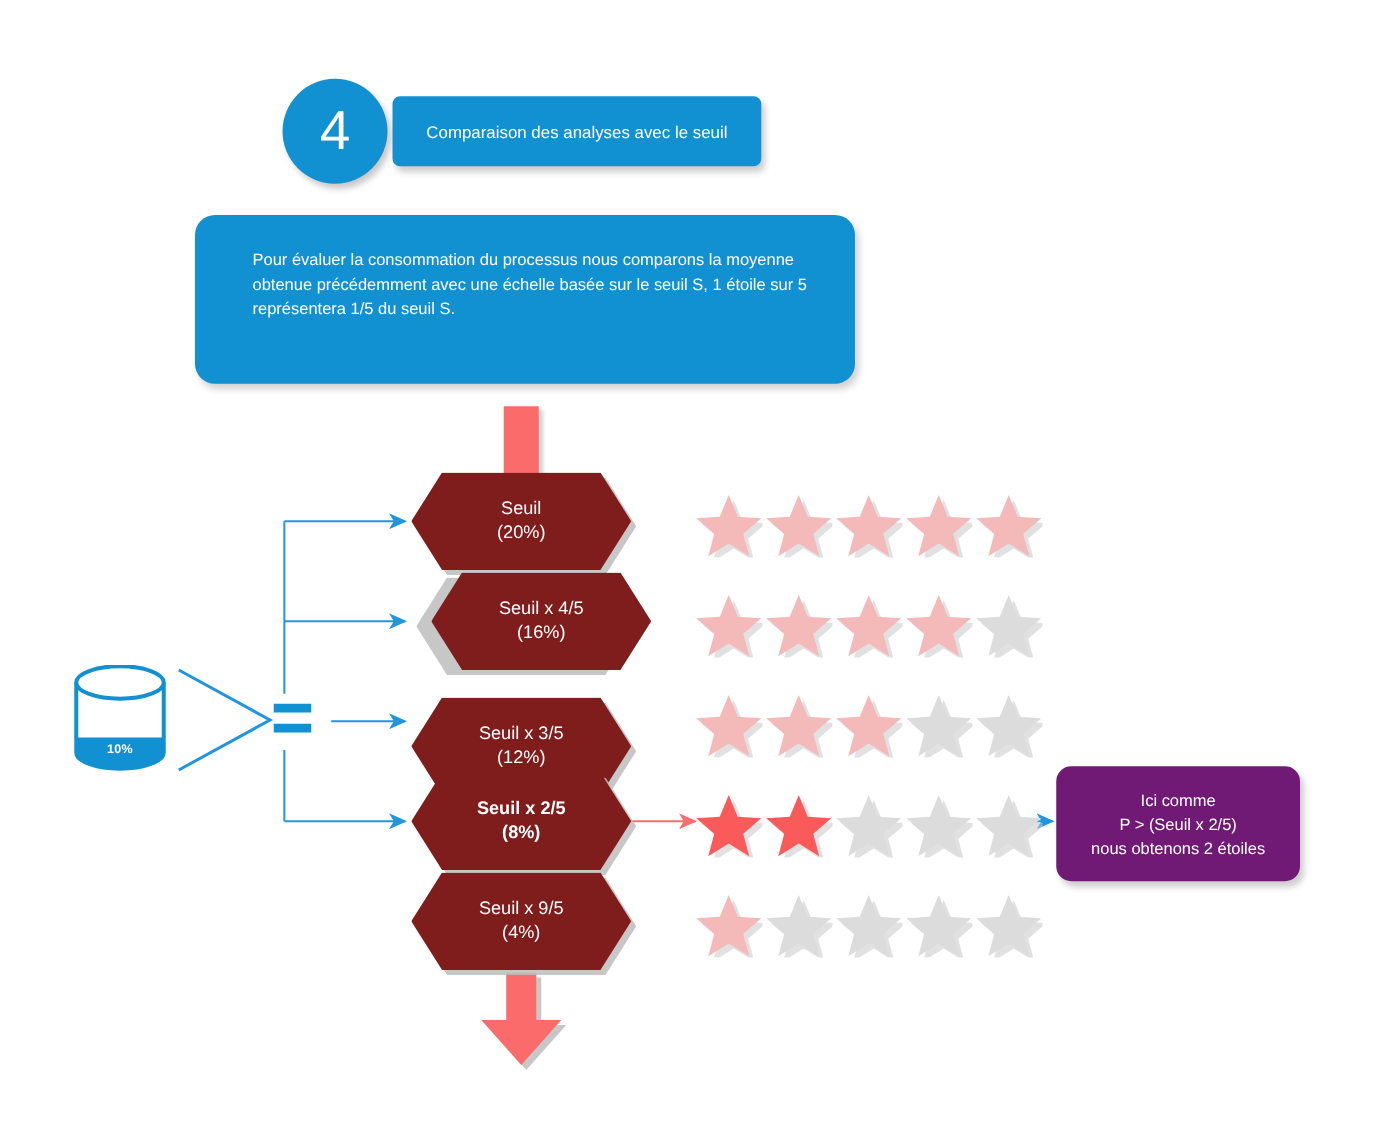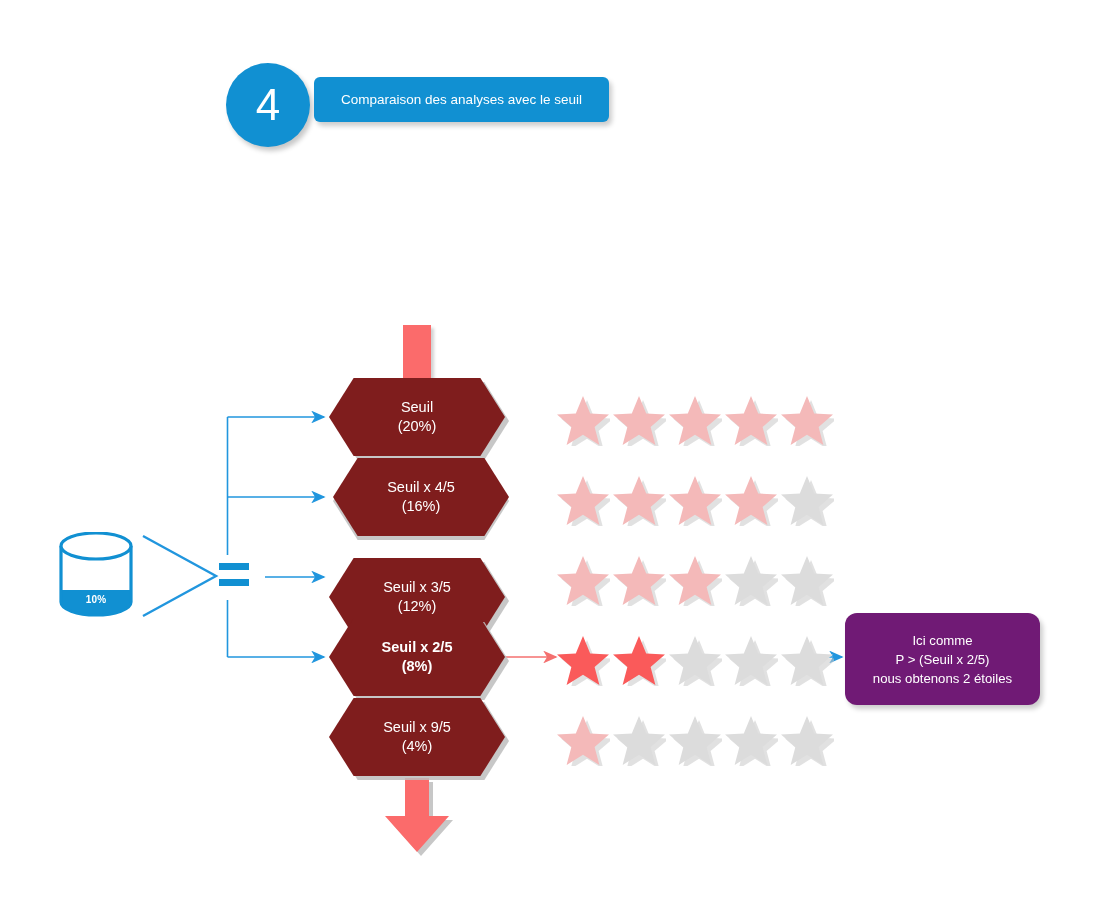--- a/index.html
+++ b/index.html
@@ -36,21 +36,21 @@
     justify-content: center;
     color: #ffffff;
     font-size: 44px;
     font-weight: 400;
     line-height: 1;
   }
 
   
   #step-title {
     left: 314px; top: 77px;
-    width: 295px; height: 45px;
+    width: 295px; height: 56px;
     background: #1190D2;
     border-radius: 6px;
     box-shadow: 3px 4px 5px rgba(0,0,0,0.20);
     color: #ffffff;
     font-size: 13.5px;
     line-height: 17px;
     display: flex;
     align-items: center;
     justify-content: center;
     text-align: right;
@@ -176,20 +176,23 @@
 <div class="stage">
 
   <div class="abs" id="step-badge">
     <span>4</span>
   </div>
 
   <div class="abs" id="step-title">
     <span>Comparaison des analyses avec le seuil</span>
   </div>
 
+  <div class="abs" id="description-box">
+    <span>Pour évaluer la consommation du processus nous comparons la moyenne obtenue précédemment  avec une échelle basée sur le seuil S, 1 étoile sur 5 représentera 1/5 du seuil S.</span>
+  </div>
 
   <div class="abs" id="flow-top-stem"></div>
 
   <div class="abs" id="flow-bottom-arrow">
     <svg width="72" height="80" viewBox="0 0 72 80">
       <polygon points="24,0 48,0 48,38 68,38 36,74 4,38 24,38" fill="#BDBDBD" transform="translate(4,4)" opacity="0.85"></polygon>
       <polygon points="24,0 48,0 48,38 68,38 36,74 4,38 24,38" fill="#FB6B6B"></polygon>
     </svg>
   </div>
 
@@ -248,21 +251,21 @@
   <div class="abs" id="hex-chain" style="left:329px; top:378px;">
       <div class="abs hex-wrap" style="left: 0px; top: 0px;">
         <div class="hex-shadow"></div>
         <div class="hex abs" style="left: 0px; top: 0px;">
           <div>Seuil</div>
           <div>(20%)</div>
         </div>
       </div>
       <div class="abs hex-wrap" style="left: 0px; top: 80px;">
         <div class="hex-shadow"></div>
-        <div class="hex abs" style="left: 4px; top: 0px; justify-content: center;">
+        <div class="hex abs" style="left: 16px; top: 0px; justify-content: center;">
           <div>Seuil x 4/5</div>
           <div>(16%)</div>
         </div>
       </div>
       <div class="abs hex-wrap" style="left: 0px; top: 160px; margin-top: 20px;">
         <div class="hex-shadow"></div>
         <div class="hex abs" style="left: 0px; top: 0px;">
           <div>Seuil x 3/5</div>
           <div>(12%)</div>
         </div>

